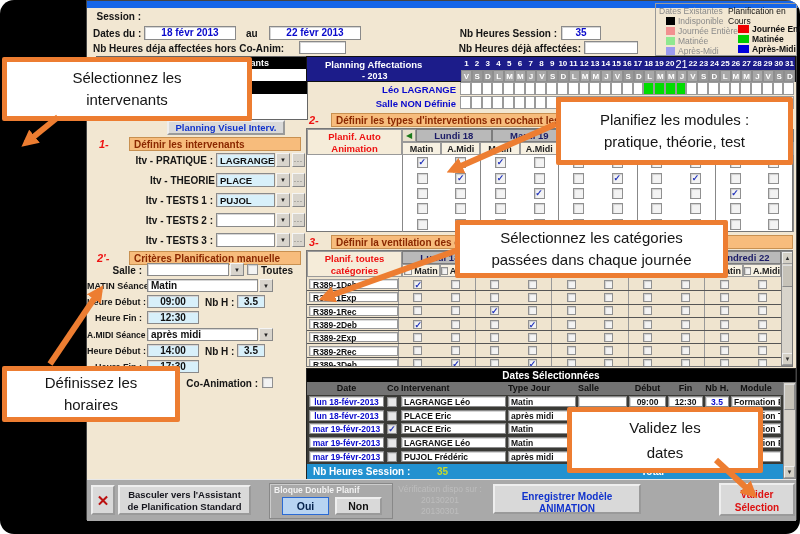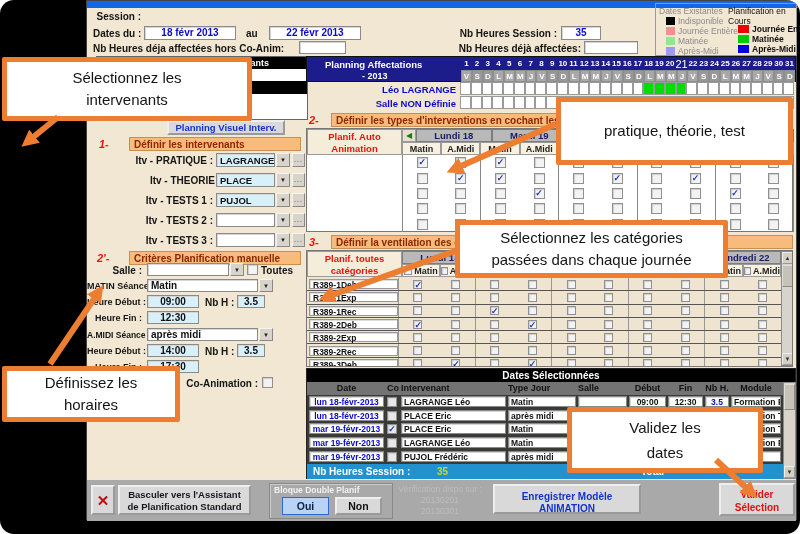--- a/index.html
+++ b/index.html
@@ -938,20 +938,21 @@
         <div style="font-size:10px;font-weight:bold;color:#dd1111;line-height:13px;">Sélection</div>
       </div>
     </div>
   </div>
 
   <div class="callout" style="left:2px;top:57px;width:240px;height:54px;">
     <div>Sélectionnez les</div>
     <div>intervenants</div>
   </div>
   <div class="callout" style="left:556px;top:97px;width:227px;height:58px;">
+    <div>Planifiez les modules :</div>
     <div>pratique, théorie, test</div>
   </div>
   <div class="callout" style="left:455px;top:220px;width:263px;height:48px;">
     <div>Sélectionnez les catégories</div>
     <div>passées dans chaque journée</div>
   </div>
   <div class="callout" style="left:2px;top:366px;width:168px;height:46px;">
     <div>Définissez les</div>
     <div>horaires</div>
   </div>

